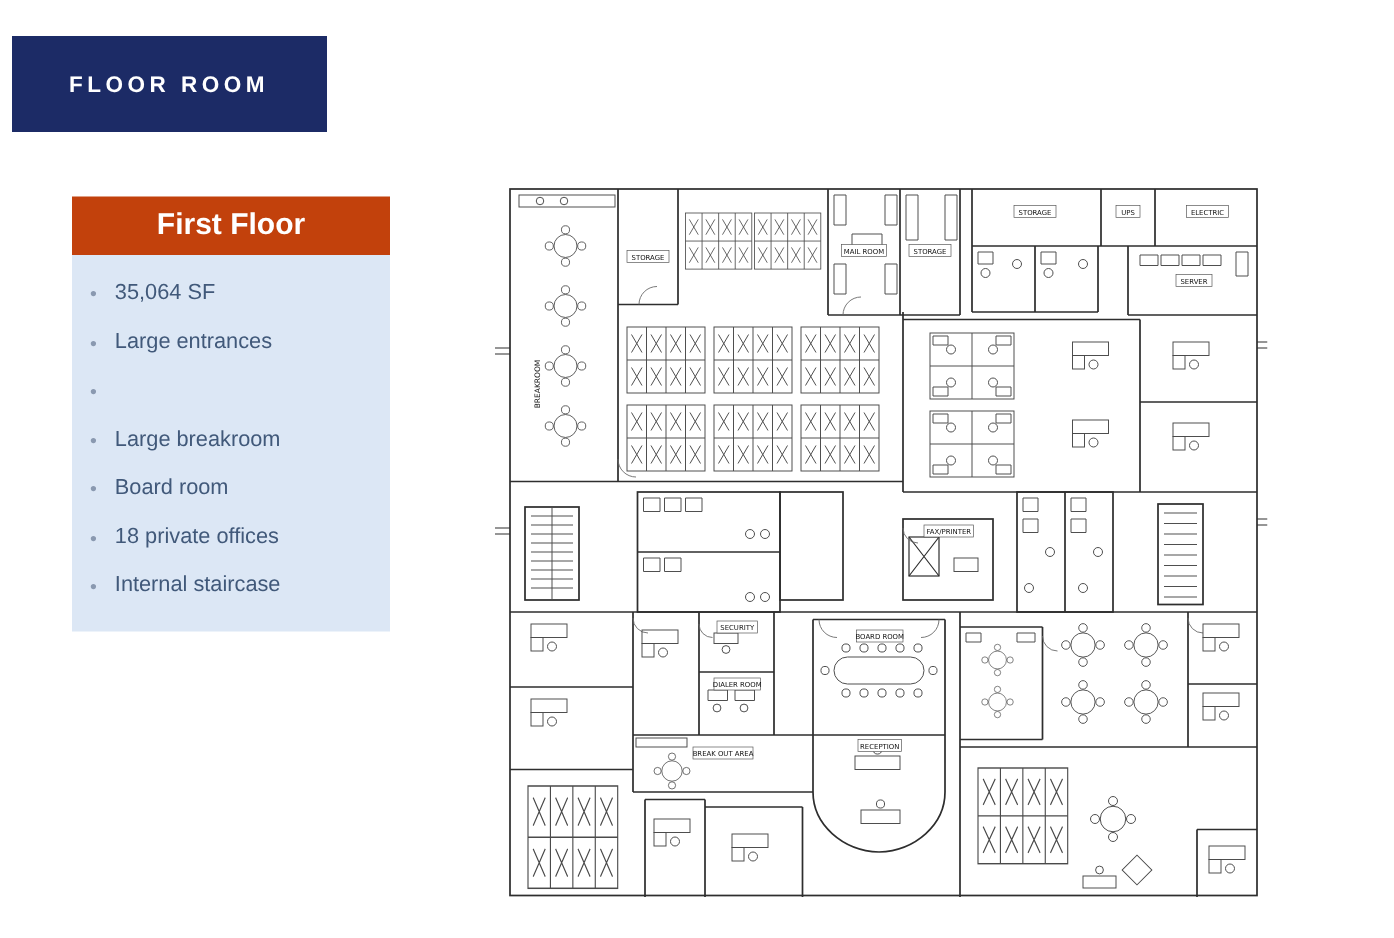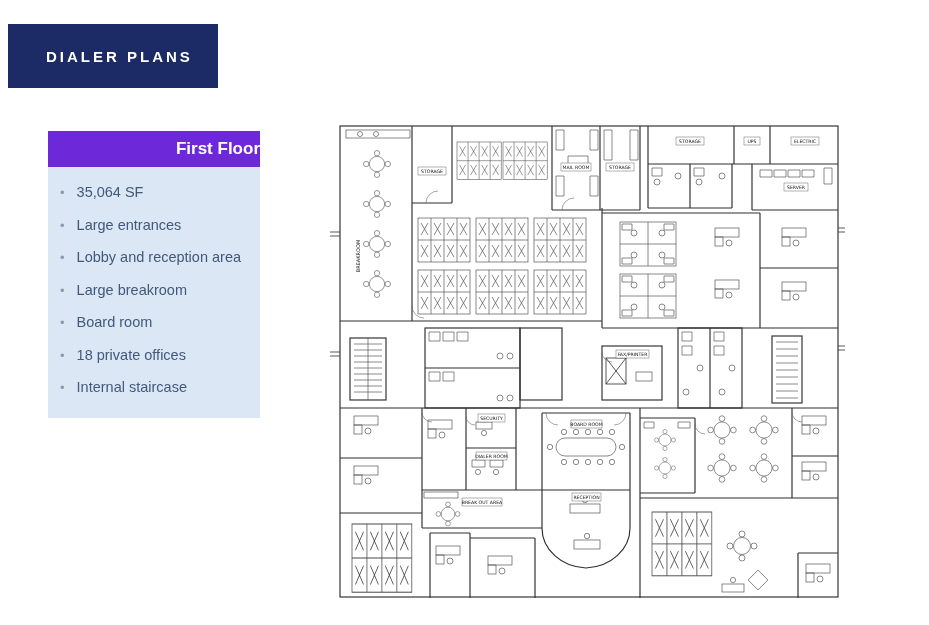--- a/index.html
+++ b/index.html
@@ -9,22 +9,22 @@
     font-family:"Liberation Sans", sans-serif;
   }
   .badge{
     position:absolute;left:8px;top:24px;width:210px;height:64px;
     background:#1c2b66;color:#ffffff;display:flex;align-items:center;
     box-sizing:border-box;padding-left:38px;
     font-weight:bold;font-size:15px;letter-spacing:3px;
   }
   .panel{position:absolute;left:48px;top:131px;width:212px;}
   .panel-header{
-    background:#6d28d9;color:#ffffff;text-align:right;
-    font-weight:bold;font-size:17px;padding:8px 0;
+    background:#c2410c;color:#ffffff;text-align:center;
+    font-weight:bold;font-size:20px;padding:8px 0;
   }
   .panel-body{background:#dce7f5;padding:16px 8px 18px 12px;}
   .bullets{list-style:none;margin:0;padding:0;}
   .bullets li{
     display:flex;align-items:flex-start;gap:12px;
     font-size:14.5px;color:#41597a;margin-bottom:13px;line-height:1.35;
   }
   .bullets li:last-child{margin-bottom:2px;}
   .dot{color:#8a99b0;font-size:13px;line-height:1.5;}
   .plan{position:absolute;left:330px;top:116px;width:515px;height:489px;}
@@ -37,38 +37,37 @@
   text.lab{
     font-size:4.6px;fill:#101010;text-anchor:middle;
     font-family:"DejaVu Sans", sans-serif;
   }
   text.lab.v{font-size:5px;}
 </style>
 </head>
 <body>
 
 <div class="badge">
-  <span>DIALER PLANS</span>
+  <span>FLOOR ROOM</span>
 </div>
 
 <div class="panel">
   <div class="panel-header">First Floor</div>
   <div class="panel-body">
     <ul class="bullets">
       <li>
           <span class="dot">•</span>
           <span>35,064 SF</span>
         </li>
       <li>
           <span class="dot">•</span>
           <span>Large entrances</span>
         </li>
       <li>
           <span class="dot">•</span>
-          <span>Lobby and reception area</span>
         </li>
       <li>
           <span class="dot">•</span>
           <span>Large breakroom</span>
         </li>
       <li>
           <span class="dot">•</span>
           <span>Board room</span>
         </li>
       <li>

